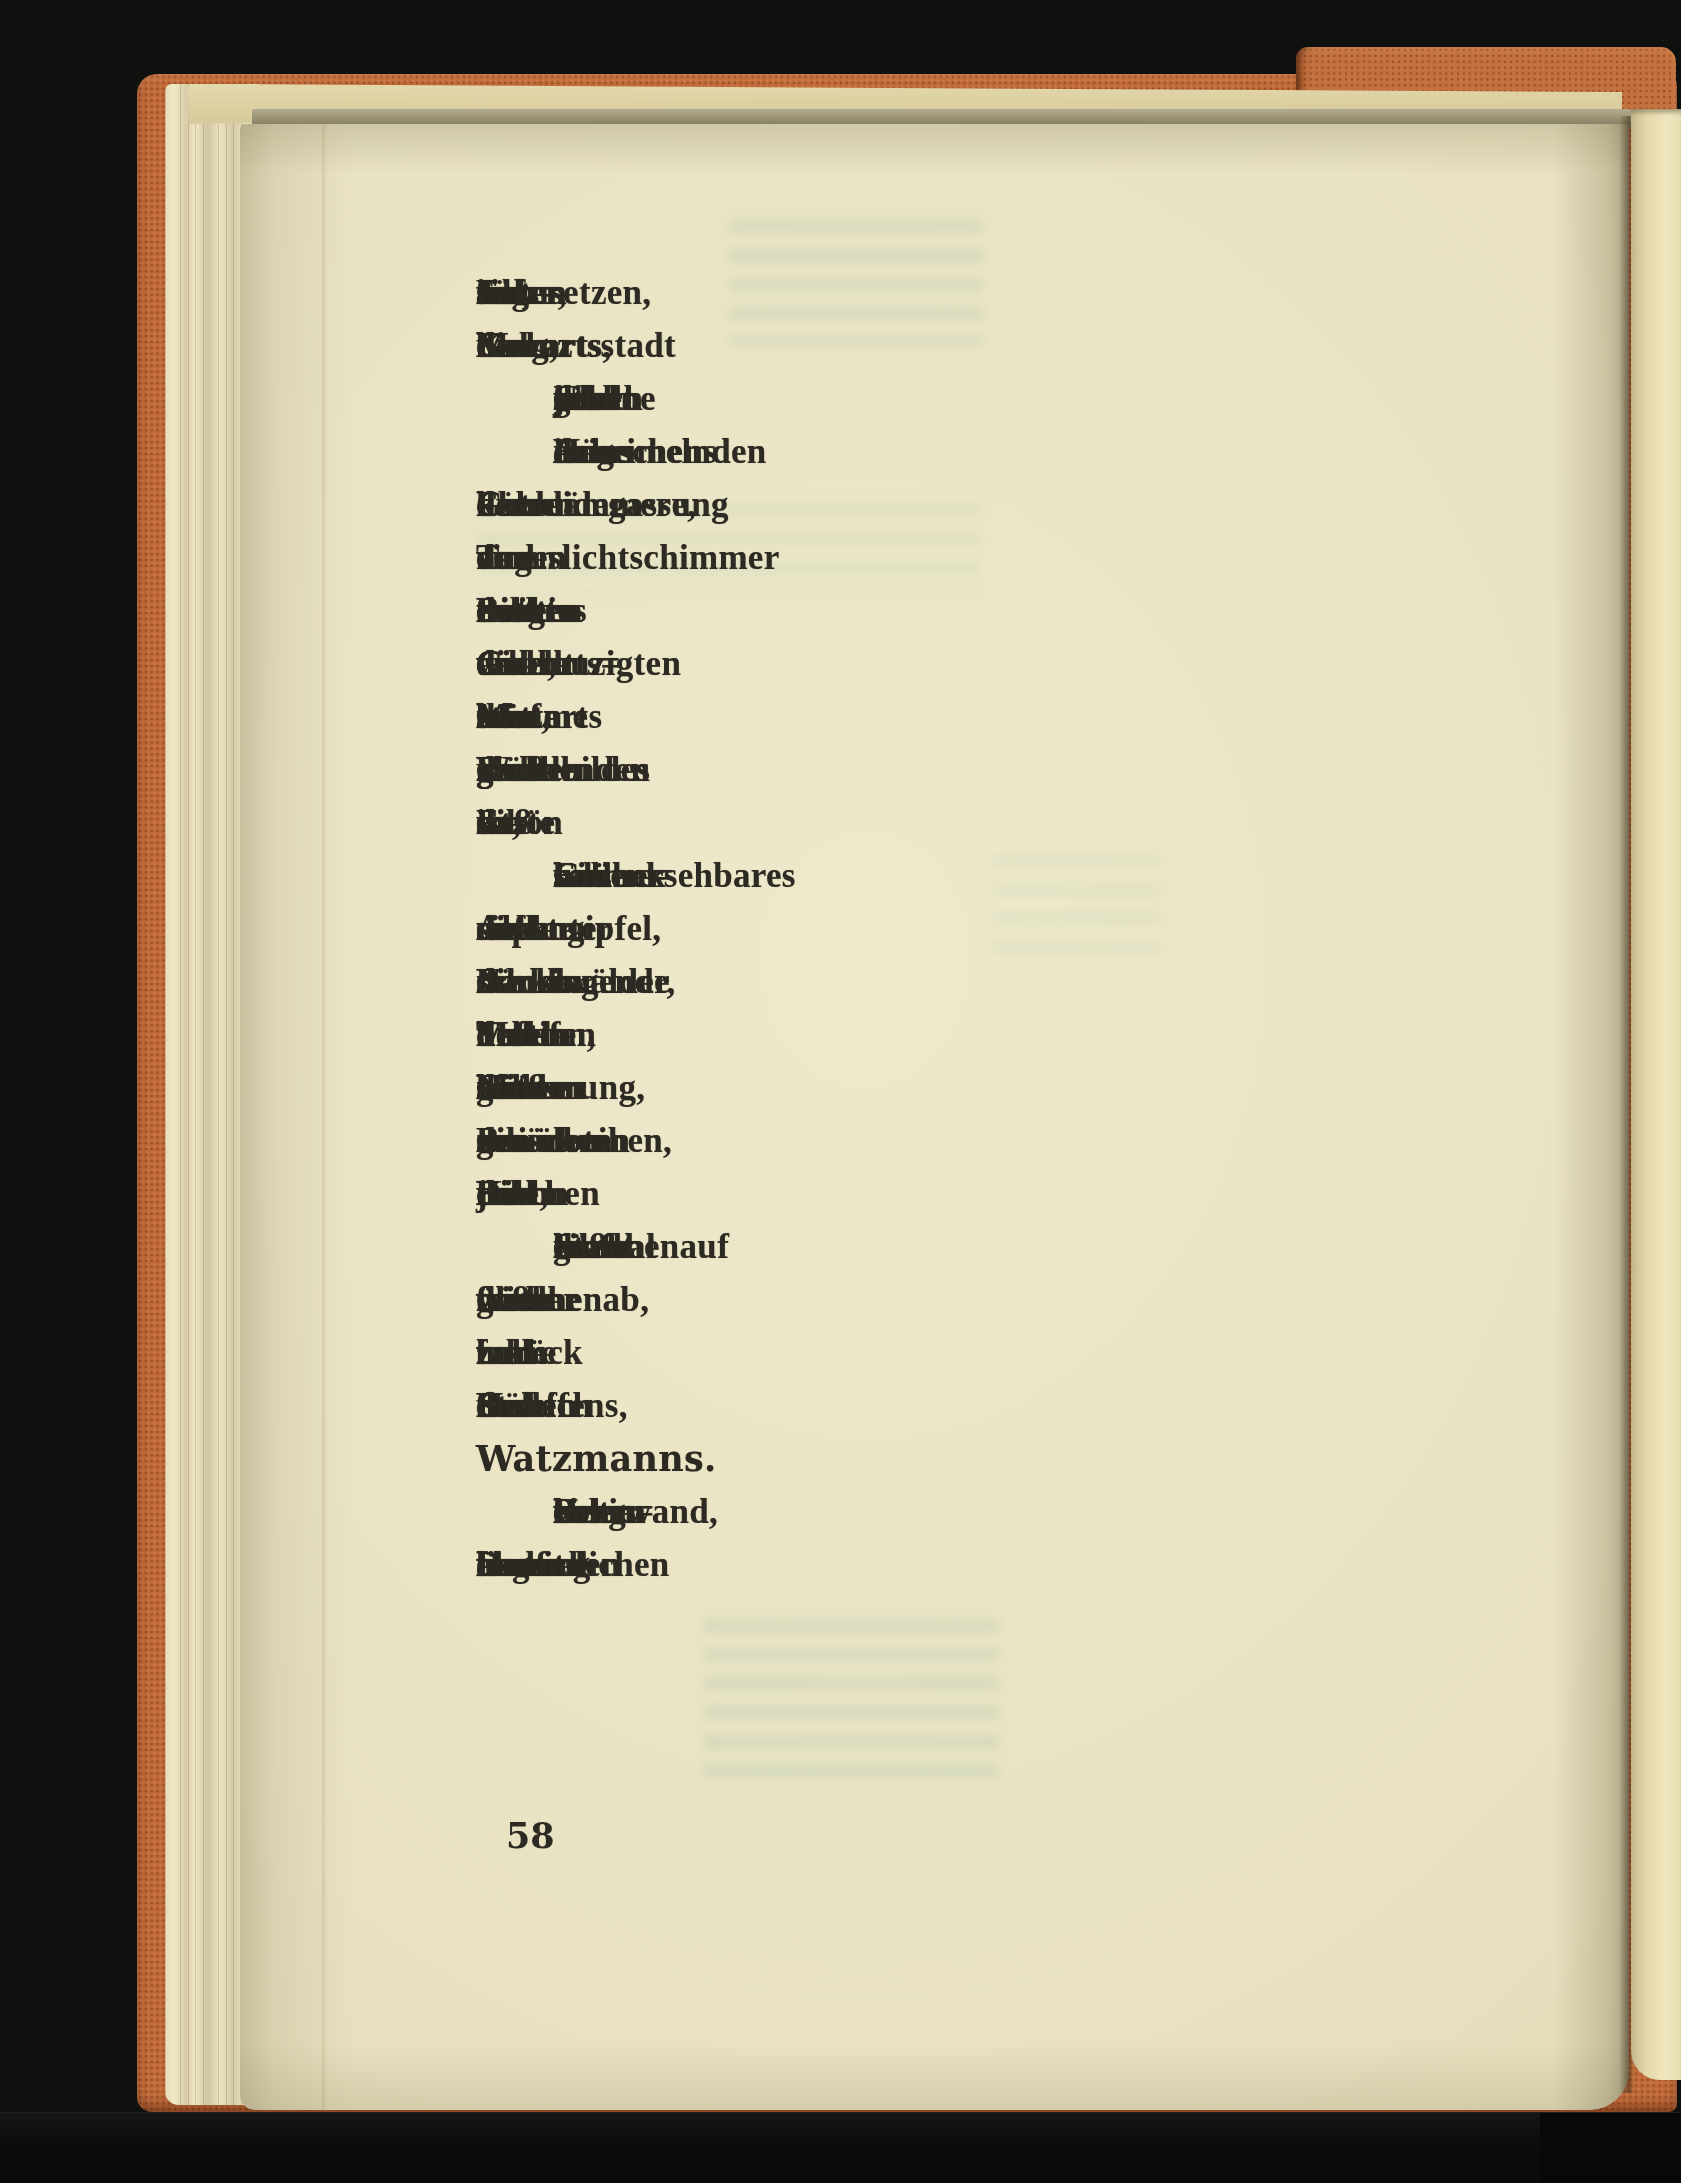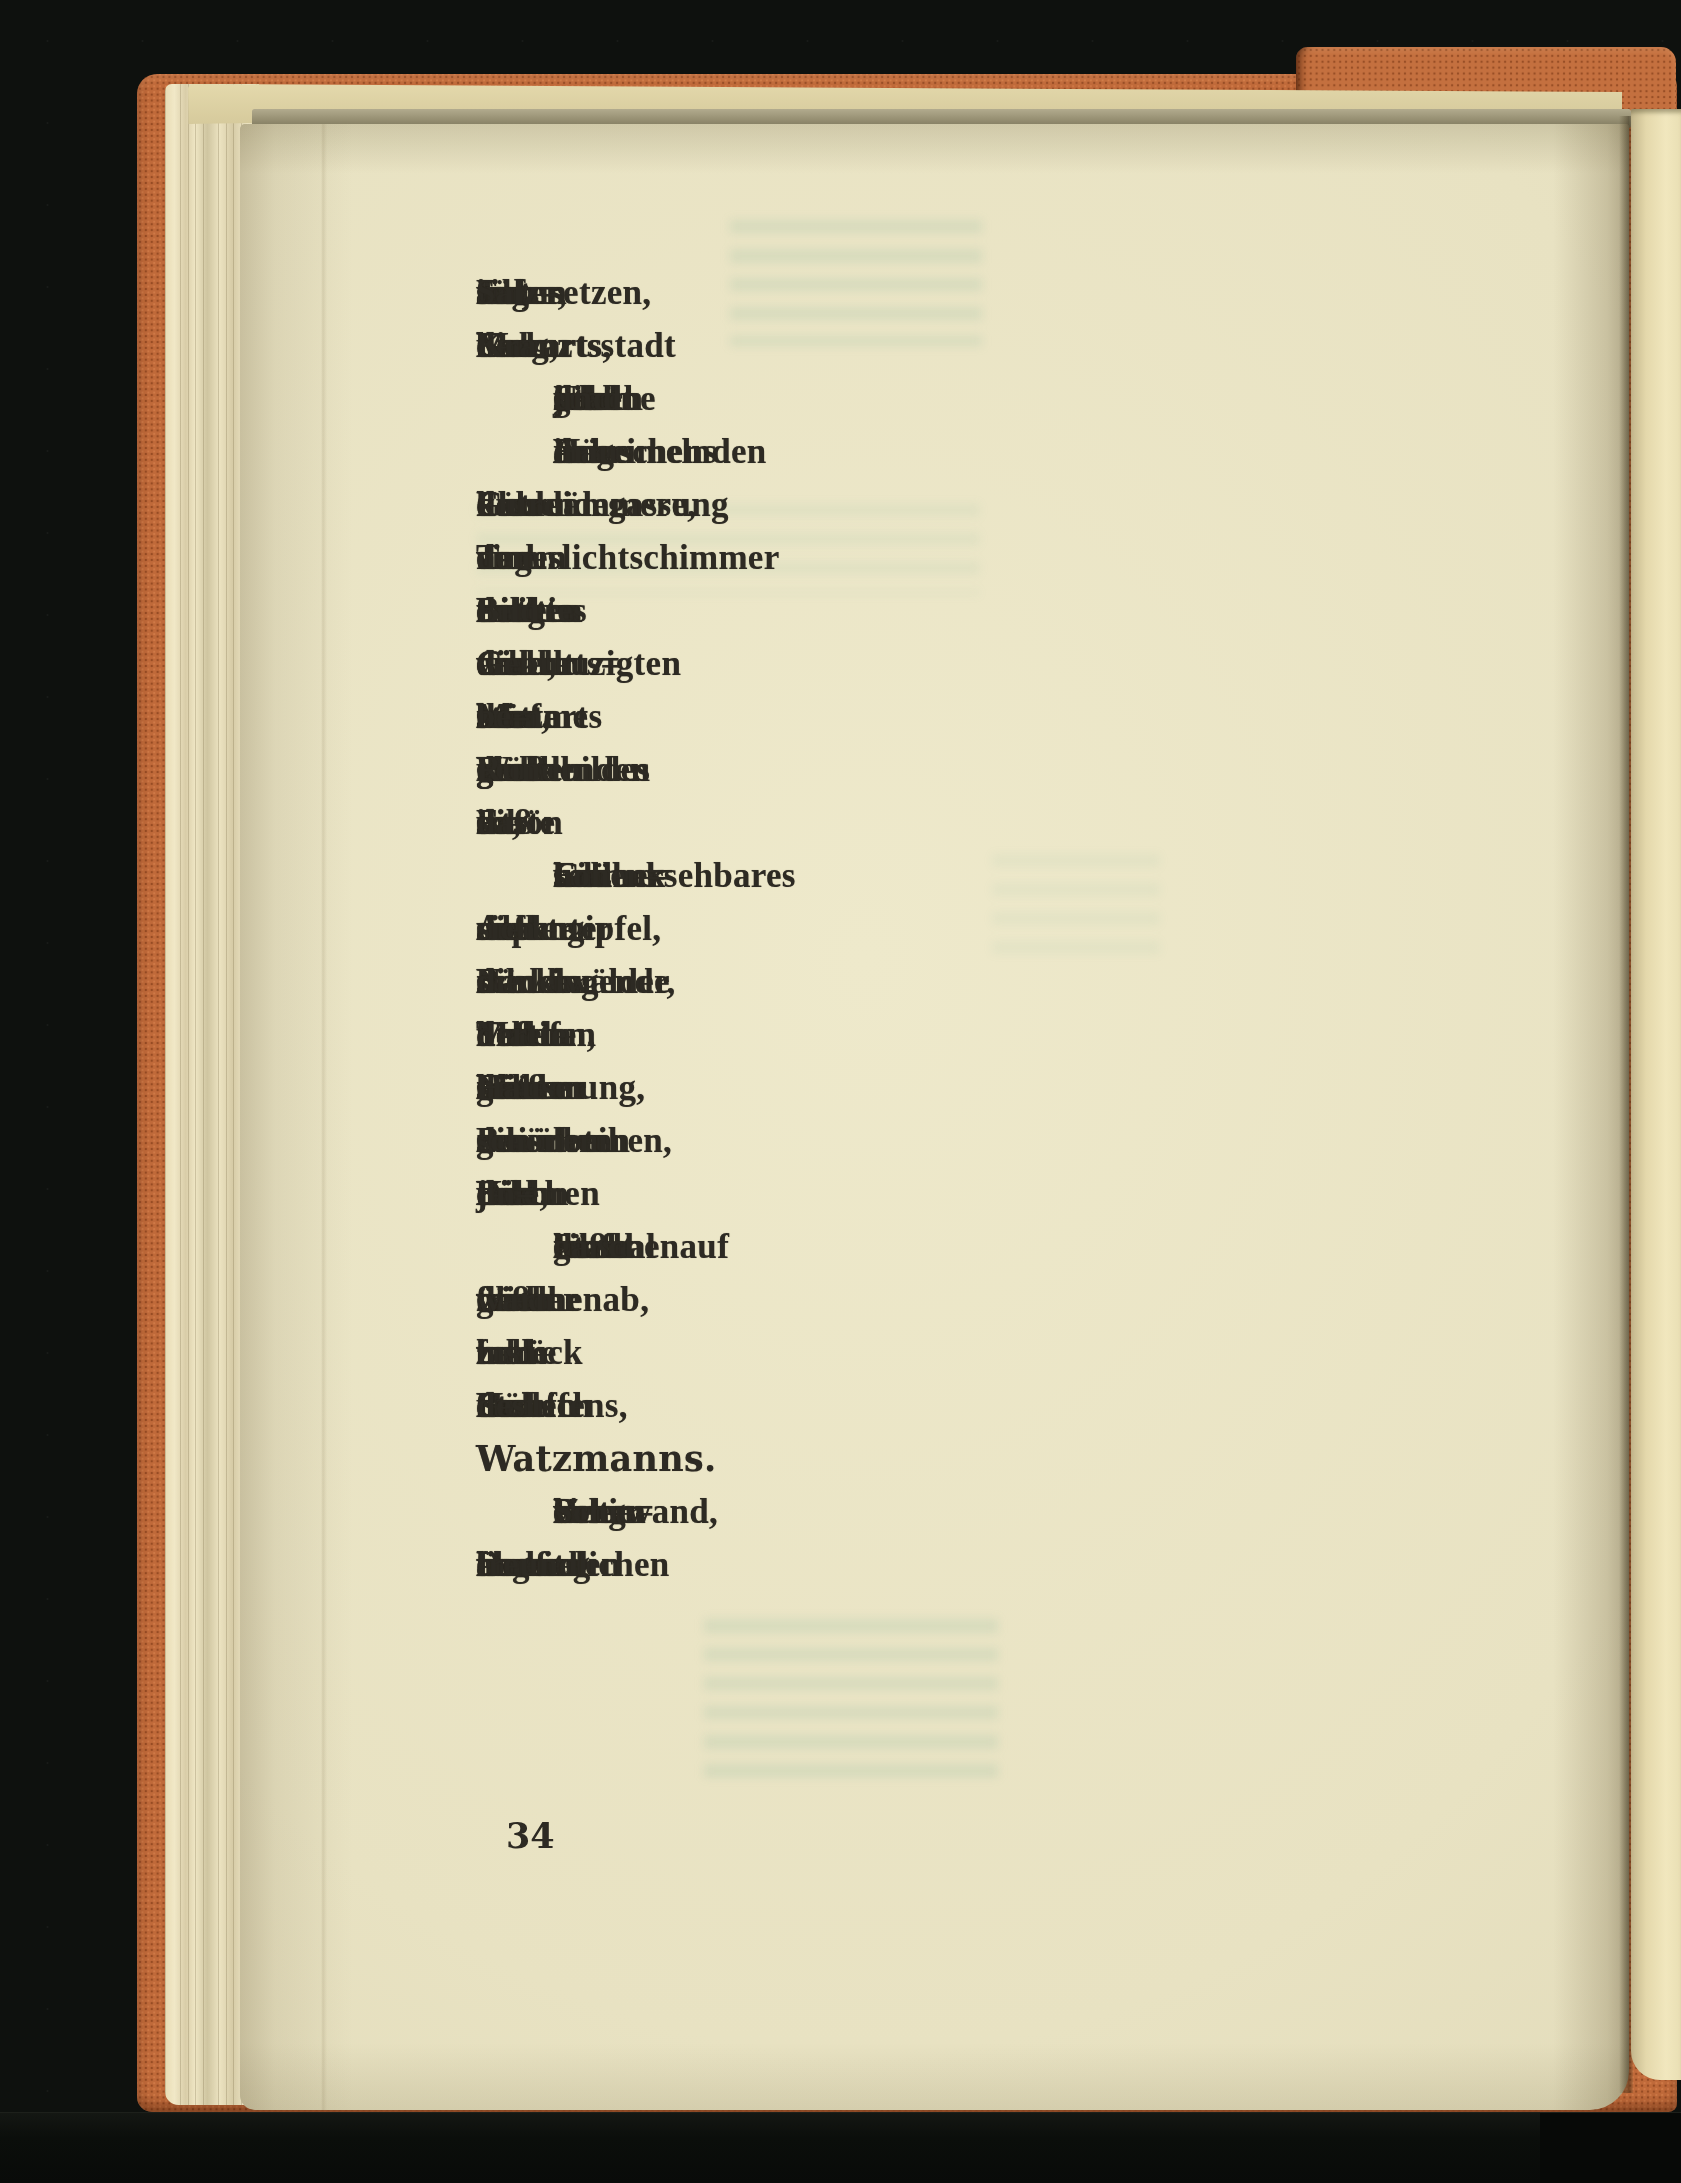--- a/index.html
+++ b/index.html
@@ -365,16 +365,16 @@
         <span>nenweg</span>
         <span>abseits</span>
         <span>liegenden</span>
         <span>Dorfe</span>
         <span>und</span>
         <span>einem</span>
         <span>freundlichen</span>
       </div>
     </div>
 
-  <div class="page-num">34</div>
+  <div class="page-num">58</div>
 
 </div>
 
 
 </body></html>

